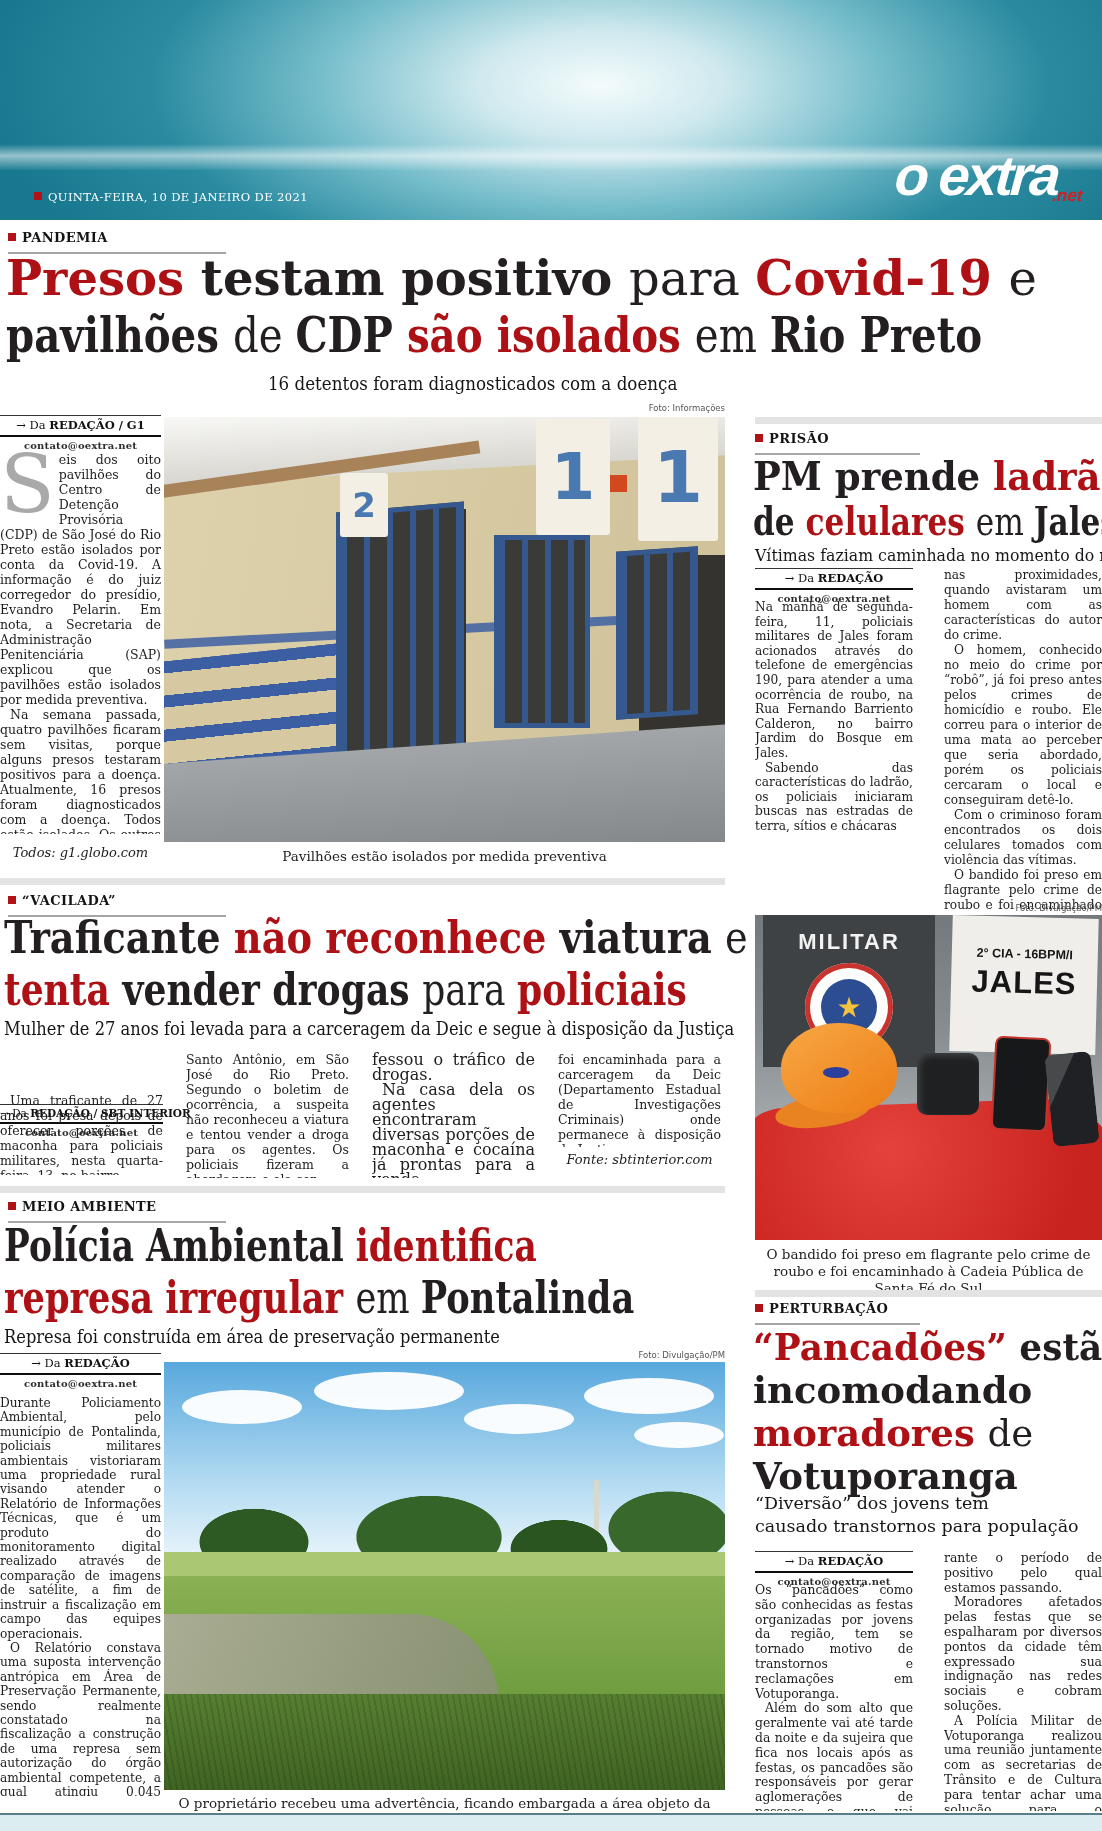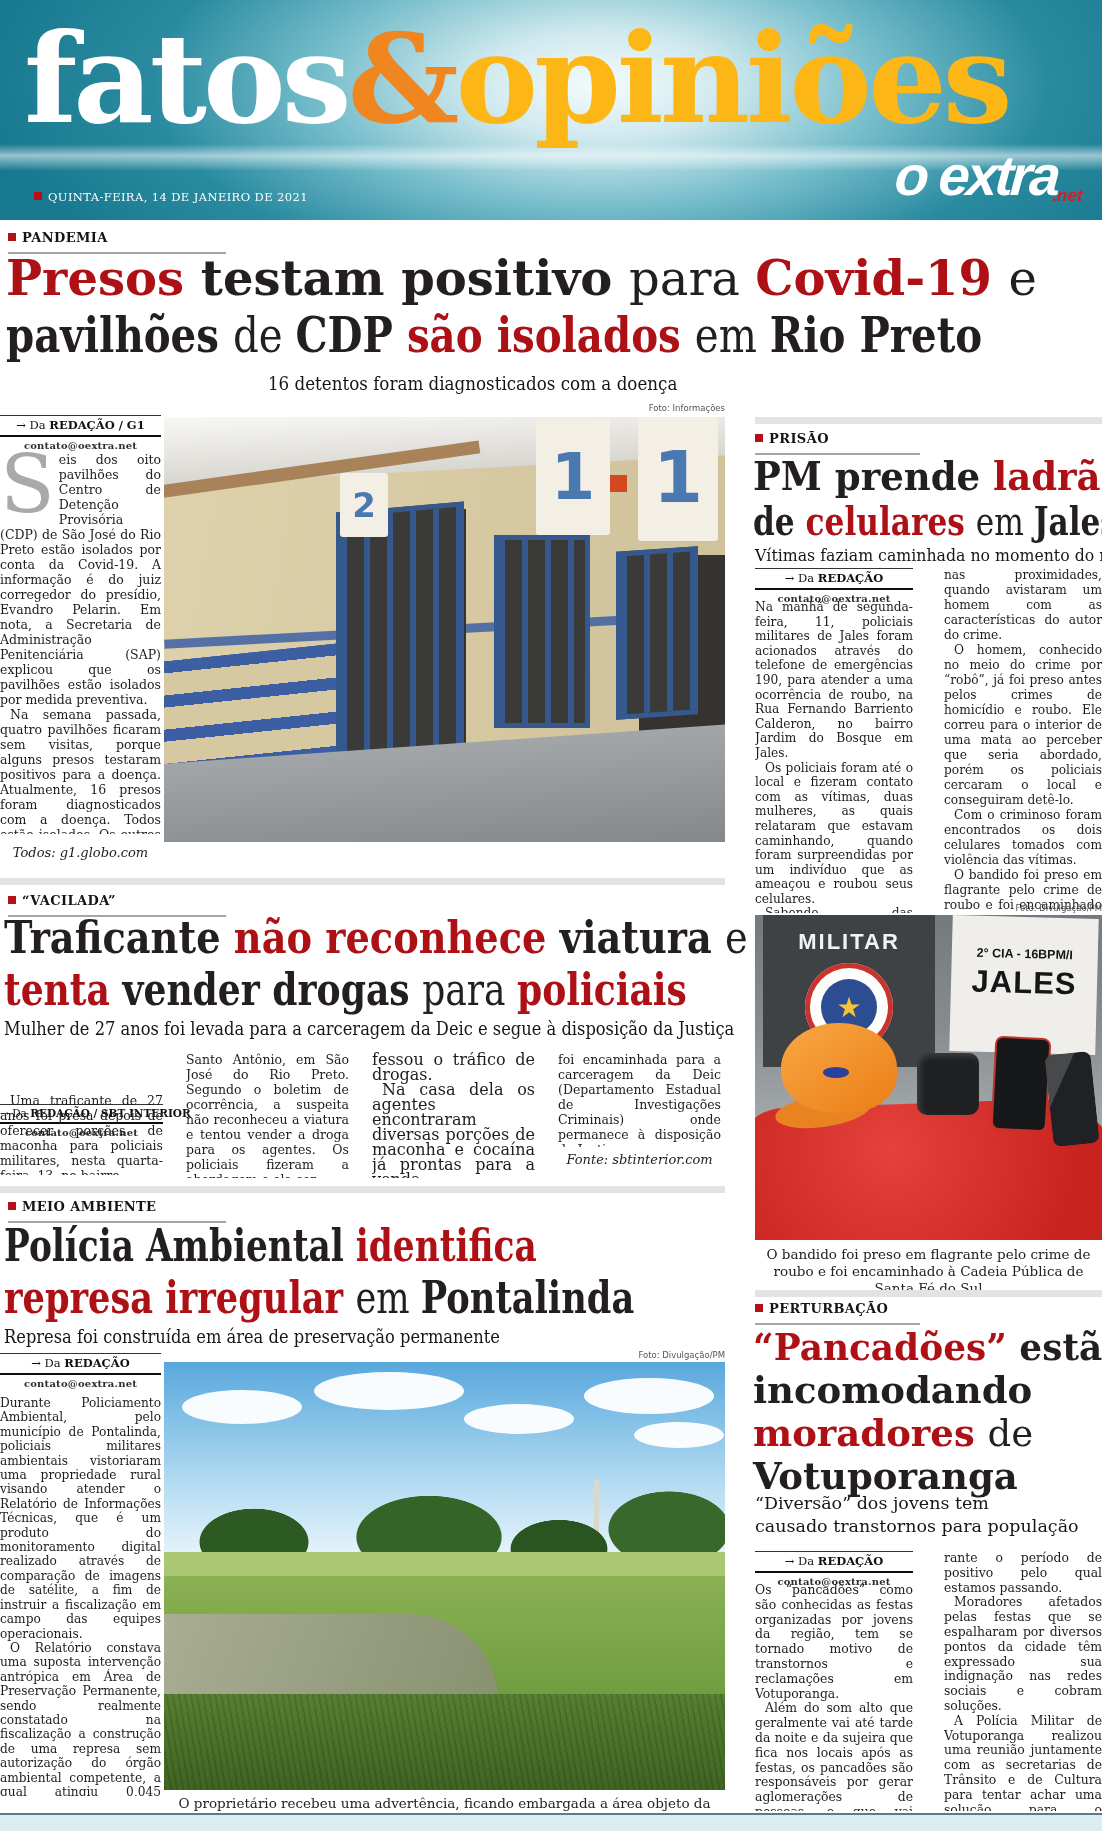--- a/index.html
+++ b/index.html
@@ -137,22 +137,21 @@
   
   .bottom-rule{position:absolute;left:0;top:1813px;width:1102px;height:2px;background:#5a7d8c}
   .bottom-strip{position:absolute;left:0;top:1815px;width:1102px;height:16px;background:#dcedf1}
 </style>
 </head>
 <body>
 
 <div class="page">
 
   <header class="masthead">
-    <div class="mast-title"><span class="t-fatos">fatos</span><span class="t-amp">&amp;</span><span class="t-opin">opiniões</span></div>
-    <div class="mast-date"><span class="red-sq"></span><span>QUINTA-FEIRA, 14 DE JANEIRO DE 2021</span></div>
+    <div class="mast-date"><span class="red-sq"></span><span>QUINTA-FEIRA, 10 DE JANEIRO DE 2021</span></div>
     <div class="mast-logo"><span>o extra</span><span class="logo-net">.net</span></div>
   </header>
 
   <div class="sec-label" style="left:8px;top:230px;width:218px">
     <span class="red-sq"></span><span>PANDEMIA</span>
   </div>
 
   <h1 class="hl hl-s1" style="left:6px;top:250px">
     <div class="ln l1"><span class="red">Presos </span><span>testam positivo </span><span class="lt">para </span><span class="red">Covid-19 </span><span class="lt">e</span></div>
     <div class="ln l2"><span>pavilhões </span><span class="lt">de </span><span>CDP </span><span class="red">são isolados </span><span class="lt">em </span><span>Rio Preto</span></div>
@@ -190,20 +189,21 @@
       </div>
     <div class="p1-sign" style="left:372px;top:2px;width:74px;height:116px;font-size:64px">
         <span>1</span>
       </div>
     <div class="p1-sign" style="left:474px;top:-4px;width:80px;height:128px;font-size:72px">
         <span>1</span>
       </div>
     <div class="p1-red" style="left:446px;top:58px;width:17px;height:17px"></div>
     <div class="p1-floor"></div>
   </div>
+  <div class="caption" style="left:164px;top:848px;width:561px">Pavilhões estão isolados por medida preventiva</div>
 
   <div class="railbar" style="left:755px;top:417px;width:347px"></div>
 
   <div class="sec-label" style="left:755px;top:431px;width:165px">
     <span class="red-sq"></span><span>PRISÃO</span>
   </div>
 
   <h2 class="hl hl-s2" style="left:753px;top:454px">
     <div class="ln l1"><span>PM prende </span><span class="red">ladrão</span></div>
     <div class="ln l2"><span>de </span><span class="red">celulares </span><span class="lt">em </span><span>Jales</span></div>
@@ -211,21 +211,20 @@
 
   <div class="subhead" style="left:755px;top:545px;font-size:17.5px"><span class="in" style="transform:scaleX(.9)">Vítimas faziam caminhada no momento do roubo</span></div>
 
   <div class="byline" style="left:755px;top:568px;width:158px">
     <div class="by-row"><span>→ Da</span> <span class="by-bold">REDAÇÃO</span></div>
     <div class="by-email">contato@oextra.net</div>
   </div>
 
   <div class="col" style="left:755px;top:600px;width:158px;height:313px;font-size:12.2px;line-height:14.6px">
     <p class="ni">Na manhã de segunda-feira, 11, policiais militares de Jales foram acionados através do telefone de emergências 190, para atender a uma ocorrência de roubo, na Rua Fernando Barriento Calderon, no bairro Jardim do Bosque em Jales.</p>
-    <p>Os policiais foram até o local e fizeram contato com as vítimas, duas mulheres, as quais relataram que estavam caminhando, quando foram surpreendidas por um indivíduo que as ameaçou e roubou seus celulares.</p>
     <p>Sabendo das características do ladrão, os policiais iniciaram buscas nas estradas de terra, sítios e chácaras</p>
   </div>
   <div class="col" style="left:944px;top:568px;width:158px;height:345px;font-size:12.2px;line-height:15px">
     <p class="ni">nas proximidades, quando avistaram um homem com as características do autor do crime.</p>
     <p>O homem, conhecido no meio do crime por “robô”, já foi preso antes pelos crimes de homicídio e roubo. Ele correu para o interior de uma mata ao perceber que seria abordado, porém os policiais cercaram o local e conseguiram detê-lo.</p>
     <p>Com o criminoso foram encontrados os dois celulares tomados com violência das vítimas.</p>
     <p>O bandido foi preso em flagrante pelo crime de roubo e foi encaminhado à Cadeia Pública de Santa Fé do Sul, de onde responderá pelos seus atos criminosos.</p>
   </div>
 
   <div class="credit" style="left:902px;top:903px;width:200px">Foto: Divulgação/PM</div>

